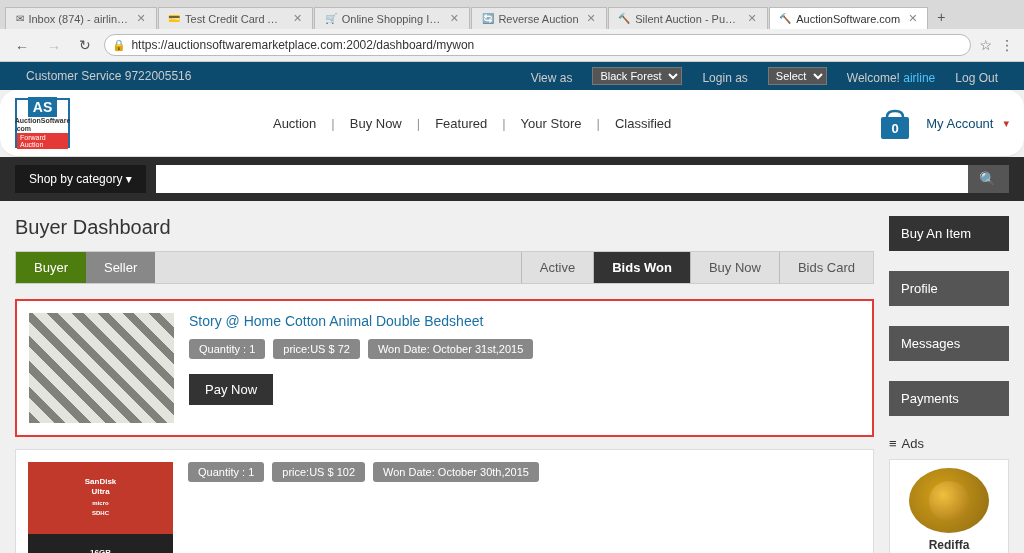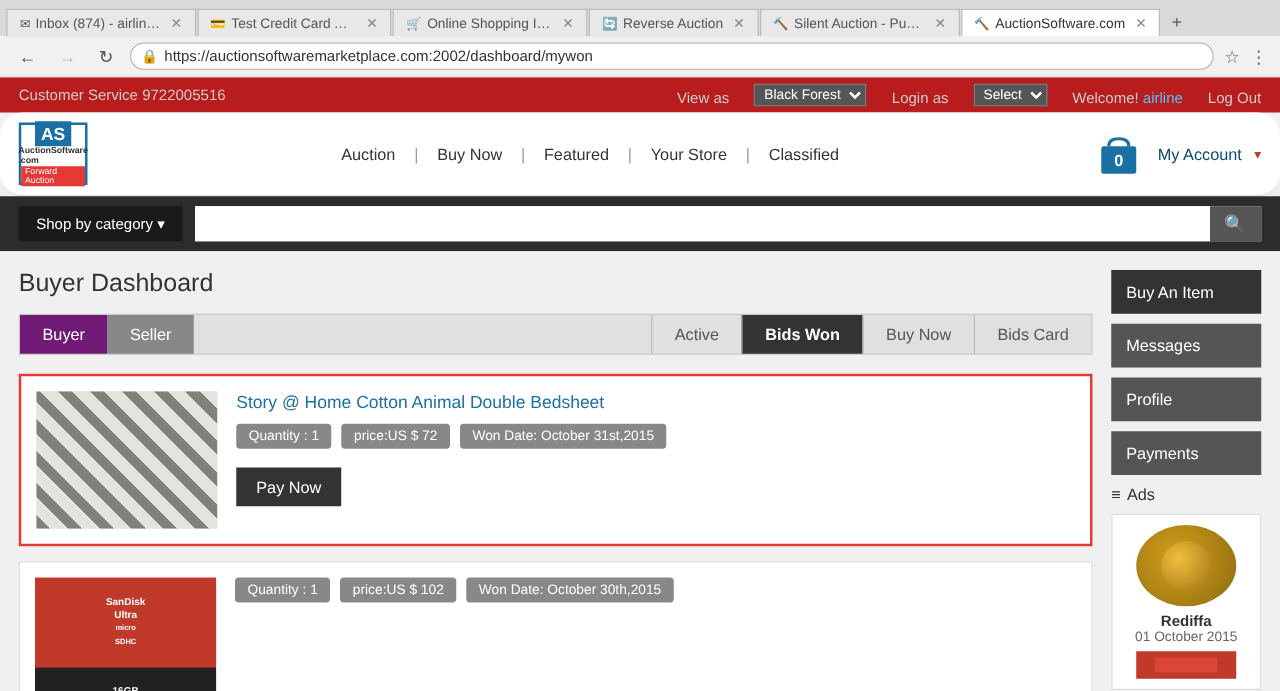--- a/index.html
+++ b/index.html
@@ -1,22 +1,22 @@
 <!DOCTYPE html>
 <html><head>
   <meta charset="utf-8">
   <style>
     * { margin: 0; padding: 0; box-sizing: border-box; }
     body { font-family: Arial, sans-serif; font-size: 13px; background: #f0f0f0; width: 1024px; }
 
     
     .top-bar {
-      background: #b91c1c;
+      background: #0c4a6e;
       color: #ccc;
-      padding: 5px 15px;
+      padding: 5px 26px;
       display: flex;
       justify-content: space-between;
       align-items: center;
       font-size: 12px;
     }
     .top-bar-right { display: flex; align-items: flex-end; gap: 20px; }
     .top-bar select { font-size: 11px; padding: 1px 3px; background: #555; color: #fff; border: 1px solid #777; }
     .top-bar a { color: #ccc; text-decoration: none; font-size: 12px; }
 
     
@@ -100,21 +100,21 @@
       border: 1px solid #ccc;
     }
     .tab-btn {
       padding: 8px 18px;
       cursor: pointer;
       font-size: 13px;
       border: none;
       background: transparent;
       color: #555;
     }
-    .tab-btn.active-buyer { background: #701a75; color: #fff; }
+    .tab-btn.active-buyer { background: #4d7c0f; color: #fff; }
     .tab-btn.active-seller { background: #888; color: #fff; }
     .tab-divider { flex: 1; }
     .tab-right { display: flex; }
     .tab-right .tab-btn { border-left: 1px solid #bbb; }
     .tab-right .tab-btn.active { background: #333; color: #fff; font-weight: bold; }
 
     
     .product-card {
       background: #fff;
       border: 1px solid #ddd;
@@ -151,21 +151,21 @@
       cursor: pointer;
       font-size: 13px;
       margin-top: 5px;
     }
 
     
     .sidebar-btn {
       display: block;
       width: 100%;
       padding: 10px 12px;
-      margin-bottom: 8px;
+      margin-bottom: 20px;
       background: #555;
       color: #fff;
       border: none;
       cursor: pointer;
       font-size: 13px;
       text-align: left;
     }
     .sidebar-btn.buy-item { background: #333; }
     .ads-section { margin-top: 5px; }
     .ads-label { display: flex; align-items: center; gap: 5px; font-size: 13px; color: #333; margin-bottom: 8px; }
@@ -404,22 +404,22 @@
           <span class="badge">Quantity : 1</span>
           <span class="badge">price:US $ 102</span>
           <span class="badge">Won Date: October 30th,2015</span>
         </div>
       </div>
     </div>
   </div>
 
   <div class="right-panel">
     <button class="sidebar-btn buy-item">Buy An Item</button>
+    <button class="sidebar-btn">Profile</button>
     <button class="sidebar-btn">Messages</button>
-    <button class="sidebar-btn">Profile</button>
     <button class="sidebar-btn">Payments</button>
 
     <div class="ads-section">
       <div class="ads-label">
         <span>≡</span>
         <span>Ads</span>
       </div>
       <div class="ads-card">
         <div style="width:80px;height:65px;background:radial-gradient(circle at 40% 40%, #d4a017, #8B6914);margin:0 auto 5px;border-radius:50%;display:flex;align-items:center;justify-content:center;">
           <div style="width:40px;height:40px;background:radial-gradient(circle at 35% 35%, #f0c040, #a07010);border-radius:50%;"></div>

